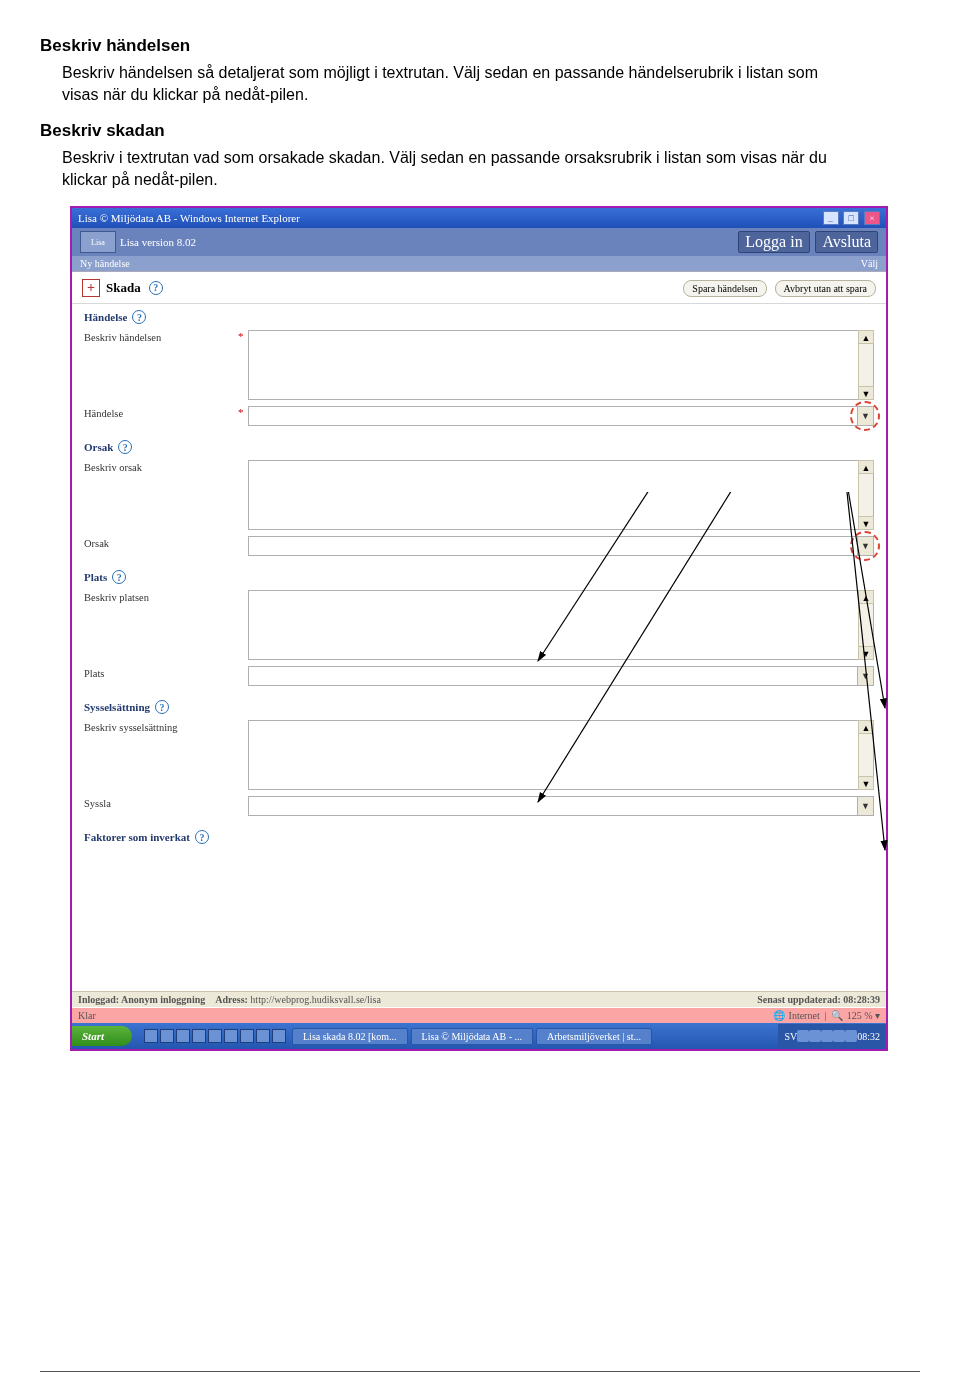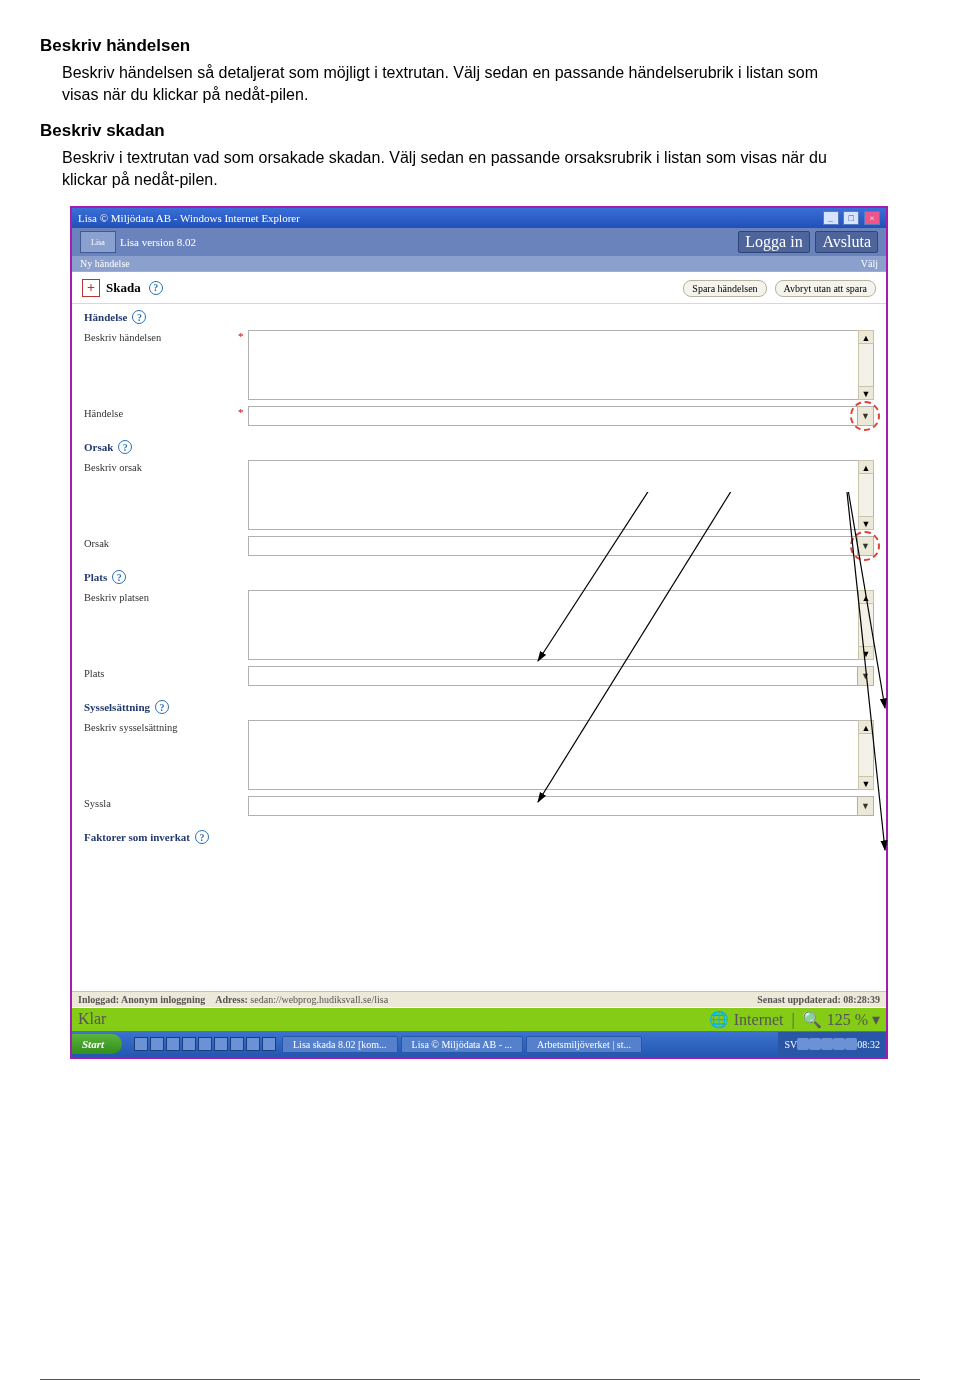--- a/index.html
+++ b/index.html
@@ -31,23 +31,23 @@
   .row { display:flex; align-items:flex-start; margin:6px 0;}
   .lbl { width:150px; font-size:10.5px; color:#333; padding-top:2px;}
   .req { color:#c00; font-size:11px; padding:0 4px;}
   .ta { flex:1; height:70px; border:1px solid #b0b0b0; background:#fff; position:relative;}
   .ta-scroll { position:absolute; right:0; top:0; width:15px; height:100%; background:#f3f1e8; border-left:1px solid #c9c3ab; display:flex; flex-direction:column; justify-content:space-between; }
   .ta-arr { font-size:9px; text-align:center; line-height:14px; height:14px; background:#ece9d8; border:1px solid #c9c3ab; margin:-1px;}
   .dd { flex:1; height:20px; border:1px solid #b0b0b0; background:#fff; position:relative;}
   .dd-btn { position:absolute; right:0; top:0; height:100%; width:16px; background:#ece9d8; border-left:1px solid #b0b0b0; display:flex; align-items:center; justify-content:center; font-size:9px; color:#333;}
   .circle { position:absolute; width:30px; height:30px; border:2px dashed #d43; border-radius:50%;}
   .ie-status { background:#ece9d8; border-top:1px solid #c9c3ab; font-size:10px; padding:2px 6px; display:flex; justify-content:space-between; color:#555;}
-  .ie-status2 { background:#84cc16; border-top:1px solid #fff; font-size:16px; padding:2px 6px; display:flex; justify-content:space-between; color:#555;}
+  .ie-status2 { background:#fca5a5; border-top:1px solid #fff; font-size:10px; padding:2px 6px; display:flex; justify-content:space-between; color:#555;}
   .taskbar { background:linear-gradient(#3b74d1,#2456b0); height:26px; display:flex; align-items:center; font-size:10px; color:#fff;}
-  .startbtn { background:linear-gradient(#5cb33a,#2f8e1c); padding:4px 18px 4px 10px; border-radius:0 12px 12px 0; font-style:italic; font-weight:bold; margin-right:6px; font-size:11px;}
+  .startbtn { background:linear-gradient(#5cb33a,#2f8e1c); padding:4px 28px 4px 10px; border-radius:0 12px 12px 0; font-style:italic; font-weight:bold; margin-right:6px; font-size:11px;}
   .taskicons { display:flex; gap:2px; margin:0 6px;}
   .taskicons span { width:14px; height:14px; background:#6a92d5; border:1px solid #1d3d7c;}
   .taskitem { background:#5480cc; border:1px solid #2a56a8; padding:2px 10px; margin-right:3px; border-radius:2px;}
   .tray { margin-left:auto; background:#2a56a8; padding:6px 6px; display:flex; align-items:flex-end; gap:0;}
   .tray span.t { width:12px; height:12px; background:#6a92d5; border-radius:2px;}
   svg.ann { position:absolute; top:286px; left:30px; width:900px; height:760px; pointer-events:none;}
   .footer { margin:300px 40px 20px 40px; font-size:12px; border-top:1px solid #555; padding-top:4px; display:flex; justify-content:space-between;}
 </style>
 </head>
 <body>
@@ -202,21 +202,21 @@
             <span class="qicon">?</span>
           </div>
         </div>
       </div>
 
       <div class="ie-status">
         <span>
           <b>Inloggad: Anonym inloggning</b>
           &nbsp;&nbsp;
           <b>Adress:</b>
-          <span>sedan://webprog.hudiksvall.se/lisa</span>
+          <span>http://webprog.hudiksvall.se/lisa</span>
         </span>
         <b>Senast uppdaterad: 08:28:39</b>
       </div>
 
       <div class="ie-status2">
         <span>Klar</span>
         <span>
           <span>🌐 <span>Internet</span></span>
           &nbsp;|&nbsp;
           <span>🔍 <span>125 %</span> ▾</span>

